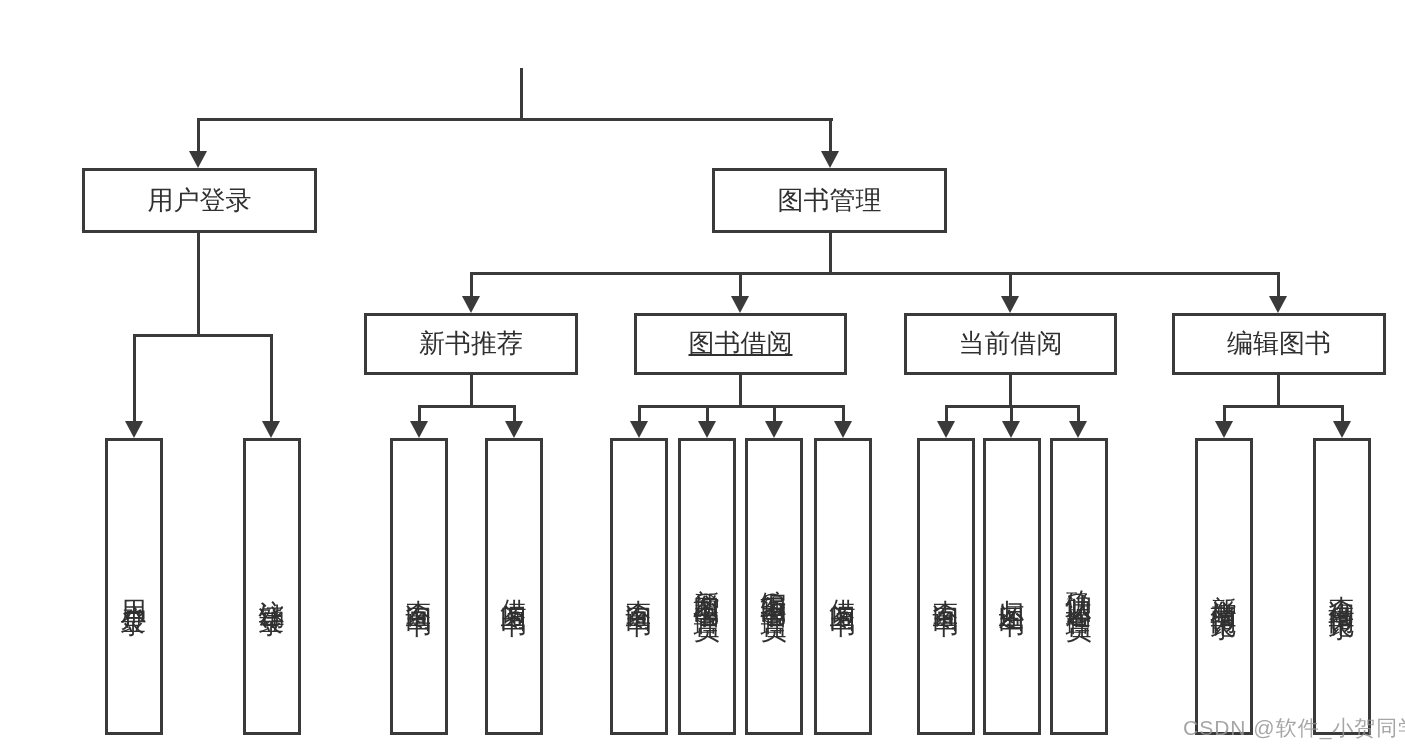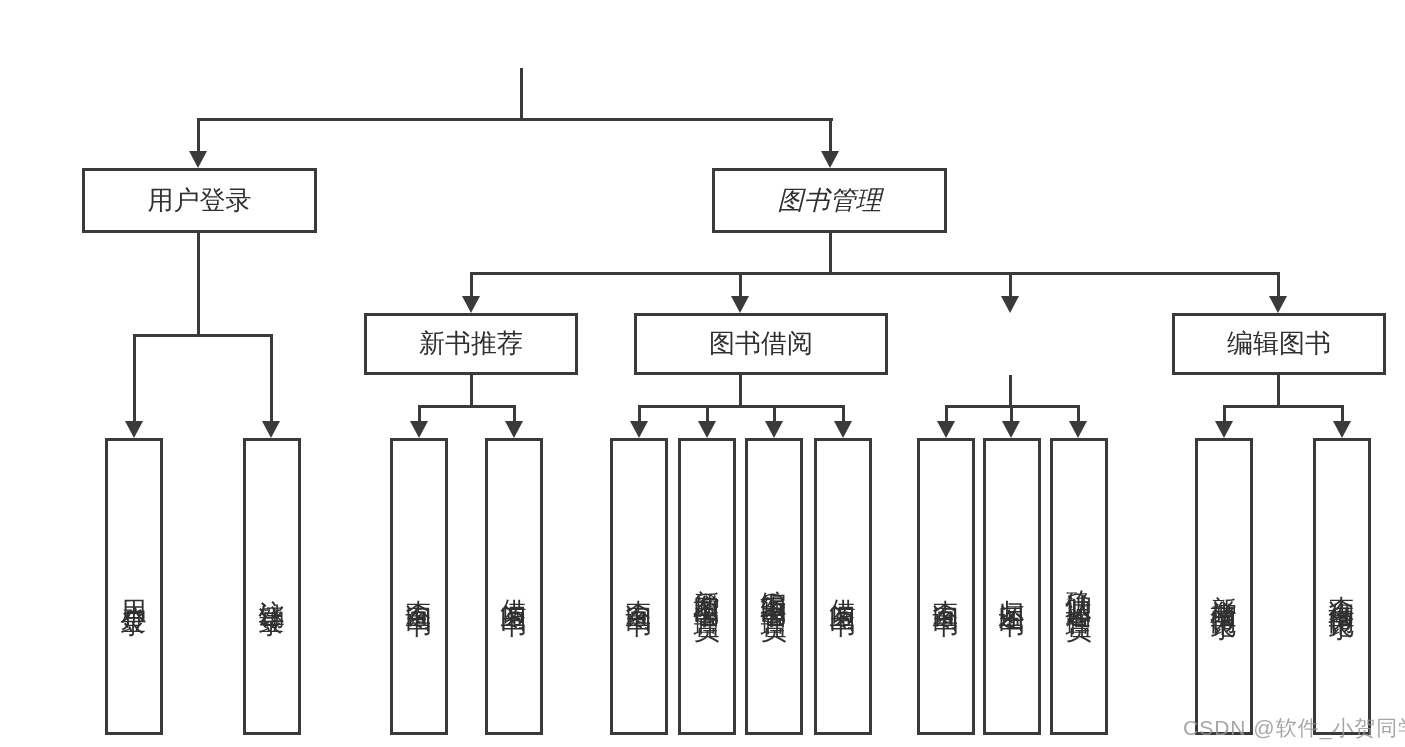--- a/index.html
+++ b/index.html
@@ -81,32 +81,35 @@
 </head>
 <body>
 
 <div class="canvas">
 
 
   <div class="node" style="left:82px;top:168px;width:235px;height:65px;">
     <span>用户登录</span>
   </div>
 
-  <div class="node" style="left:712px;top:168px;width:235px;height:65px;font-style:italic;">
+  <div class="node" style="left:712px;top:168px;width:235px;height:65px;">
     <span>图书管理</span>
   </div>
 
   <div class="node" style="left:364px;top:313px;width:214px;height:62px;">
     <span>新书推荐</span>
   </div>
 
-  <div class="node" style="left:634px;top:313px;width:254px;height:62px;">
+  <div class="node" style="left:634px;top:313px;width:213px;height:62px;text-decoration:underline;">
     <span>图书借阅</span>
   </div>
 
+  <div class="node" style="left:904px;top:313px;width:213px;height:62px;">
+    <span>当前借阅</span>
+  </div>
 
   <div class="node" style="left:1172px;top:313px;width:214px;height:62px;">
     <span>编辑图书</span>
   </div>
 
   <div class="leaf" style="left:105px;">
     <span>用户登录</span>
   </div>
   <div class="leaf" style="left:243px;">
     <span>注销登录</span>

